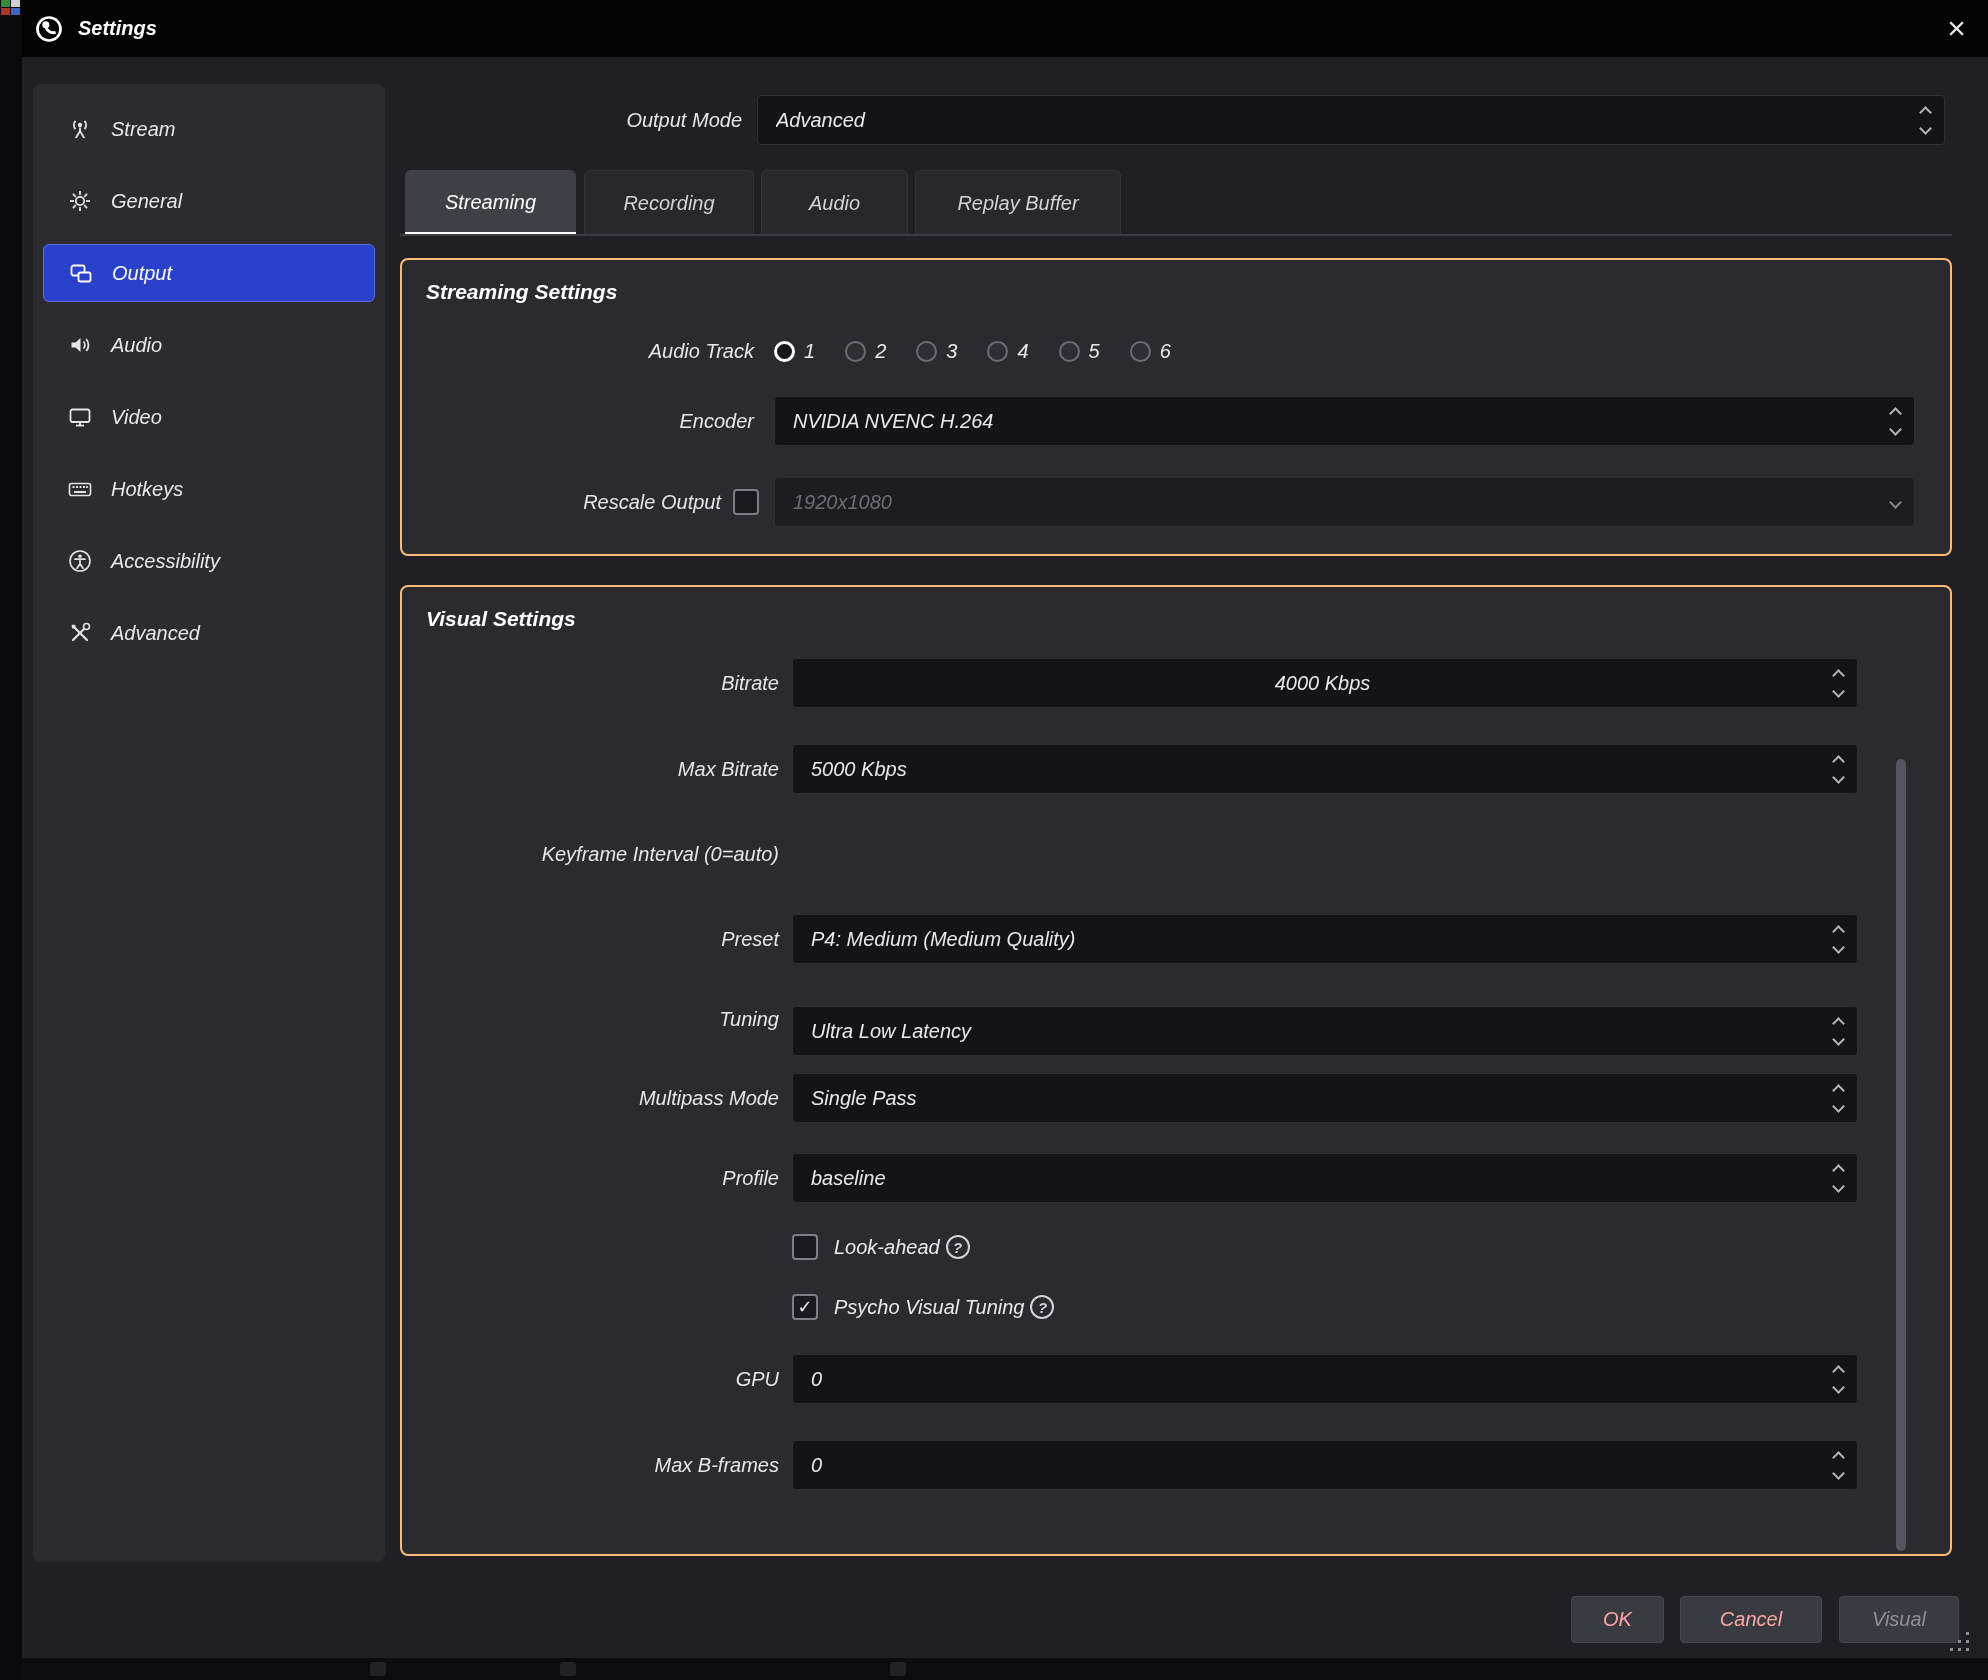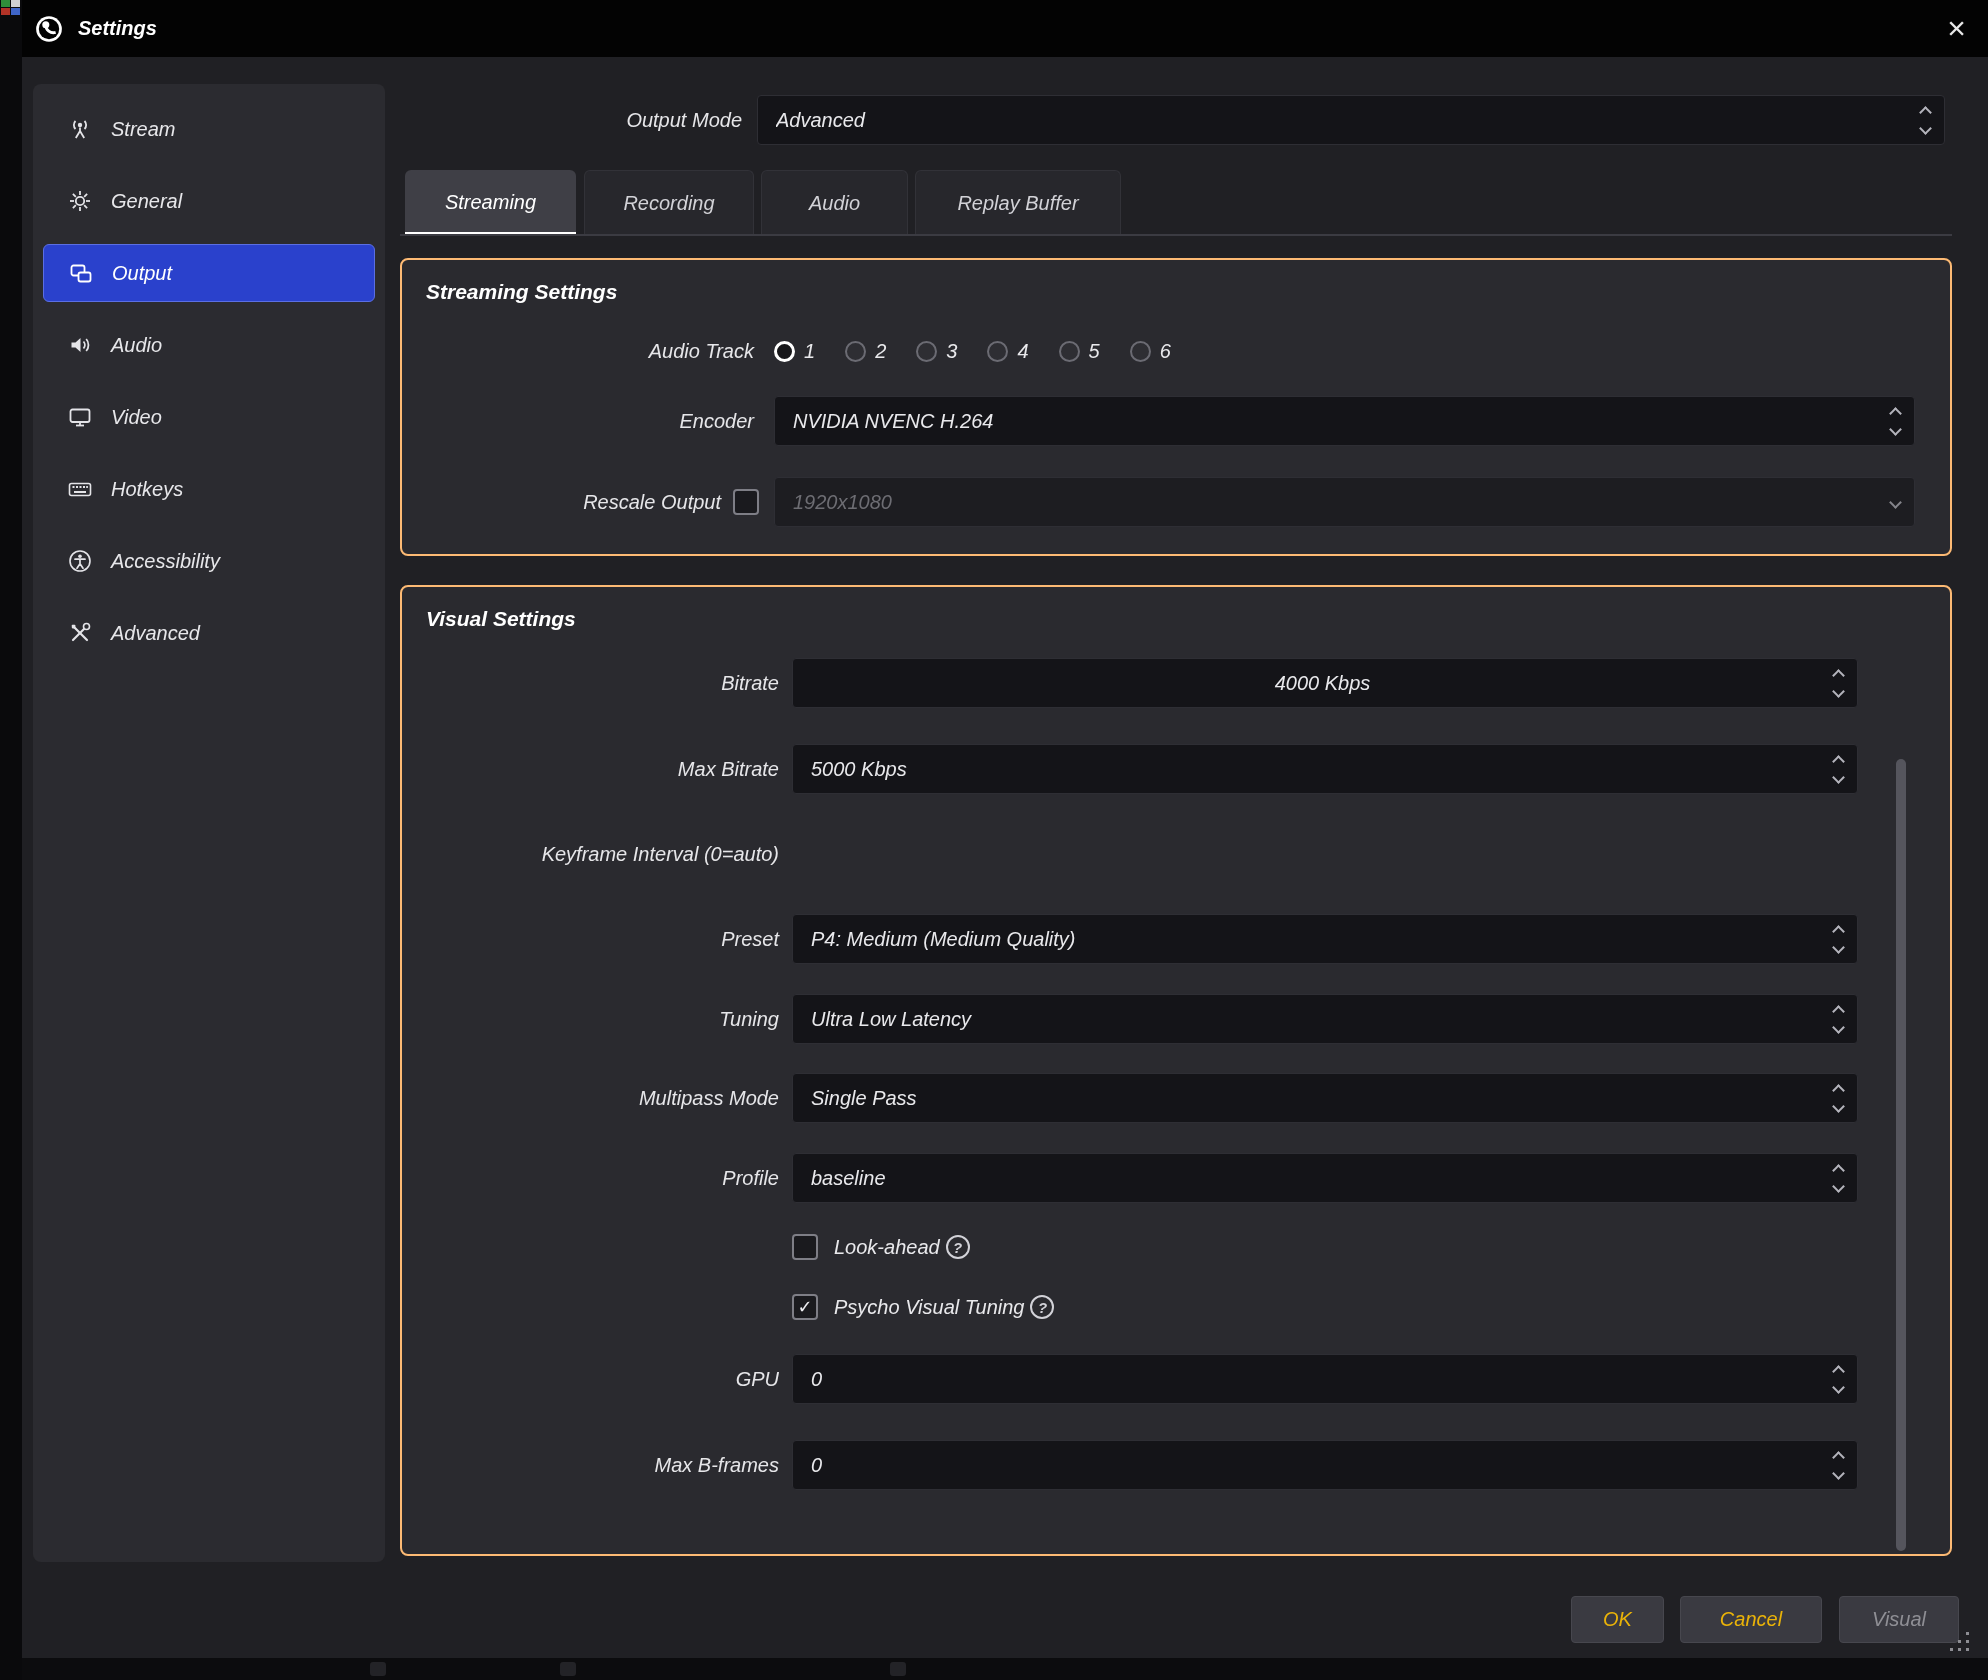--- a/index.html
+++ b/index.html
@@ -69,21 +69,21 @@
               display:flex; align-items:center; justify-content:center; font-size:18px; color:#ededf1; }
   .cb-row { position:absolute; display:flex; align-items:center; height:30px; }
   .cb-label { margin-left:16px; font-size:20px; }
   .help { margin-left:6px; width:24px; height:24px; border:2px solid #d2d2d8; border-radius:50%;
           display:flex; align-items:center; justify-content:center; font-size:15px; font-weight:700; color:#d2d2d8; }
 
   .scrollbar { position:absolute; width:10px; border-radius:5px; background:#55555d; }
 
   
   .btn { position:absolute; top:1539px; height:47px; background:#3a3a41; border:1px solid #47474e;
-         border-radius:4px; display:flex; align-items:center; justify-content:center; font-size:20px; color:#eab308; }
+         border-radius:4px; display:flex; align-items:center; justify-content:center; font-size:20px; color:#fca5a5; }
   .btn.dim { color:#8f8f95; }
   .grip { position:absolute; left:1944px; top:1575px; width:3px; height:3px; background:#8d8d93;
           box-shadow:-8px 8px 0 #8d8d93, 0 8px 0 #8d8d93, -16px 16px 0 #8d8d93, -8px 16px 0 #8d8d93, 0 16px 0 #8d8d93; }
 
   svg { display:block; }
 </style>
 </head>
 <body>
 
 <div class="screen">
@@ -306,21 +306,21 @@
       <div class="lbl" style="left:24px;top:327px;width:353px;height:50px;">Preset</div>
       <div class="field" style="left:390px;top:327px;width:1066px;height:50px;">
         <span class="val">P4: Medium (Medium Quality)</span>
         <span class="spin">
             <i class="chev up"></i>
             <i class="chev down"></i>
           </span>
       </div>
 
       <div class="lbl" style="left:24px;top:407px;width:353px;height:50px;">Tuning</div>
-      <div class="field" style="left:390px;top:407px;width:1066px;height:50px;">
+      <div class="field" style="left:390px;top:419px;width:1066px;height:50px;">
         <span class="val">Ultra Low Latency</span>
         <span class="spin">
             <i class="chev up"></i>
             <i class="chev down"></i>
           </span>
       </div>
 
       <div class="lbl" style="left:24px;top:486px;width:353px;height:50px;">Multipass Mode</div>
       <div class="field" style="left:390px;top:486px;width:1066px;height:50px;">
         <span class="val">Single Pass</span>

